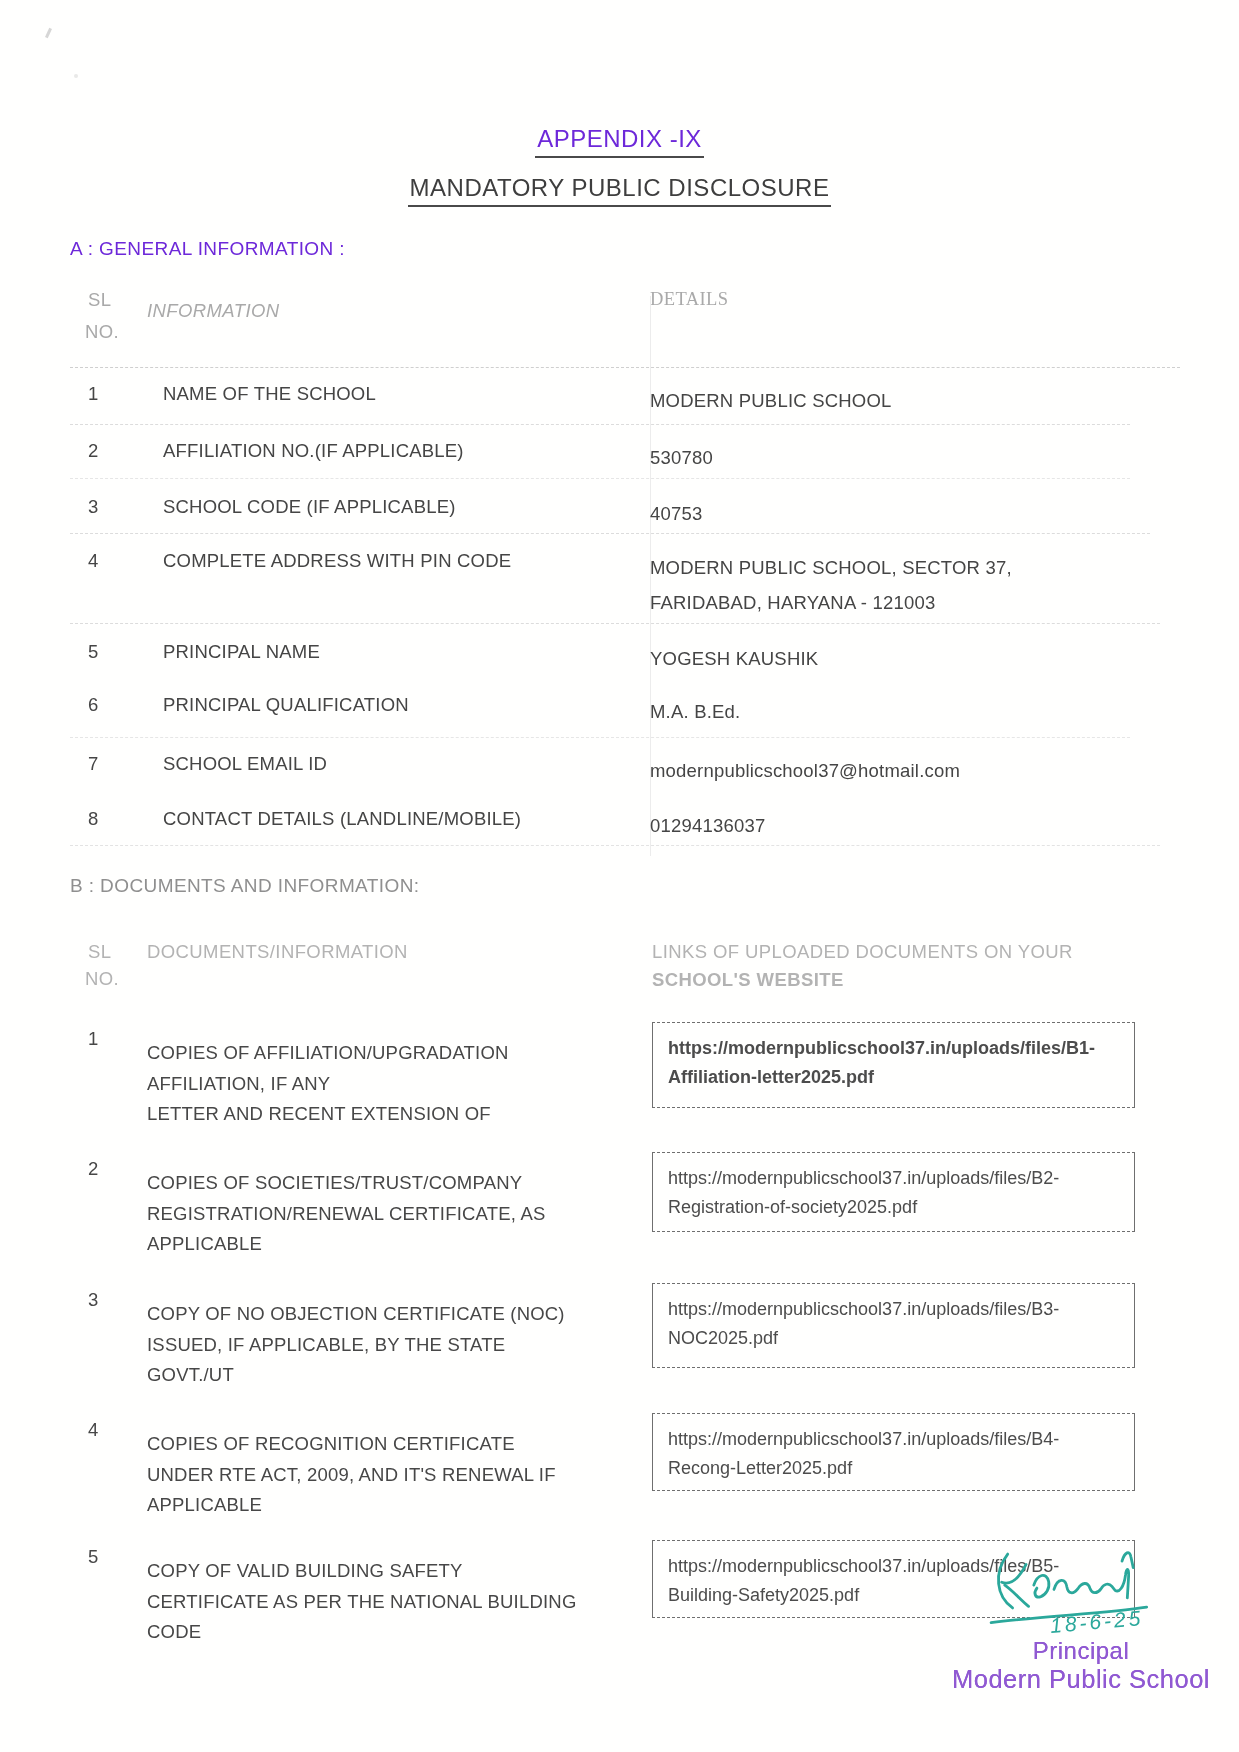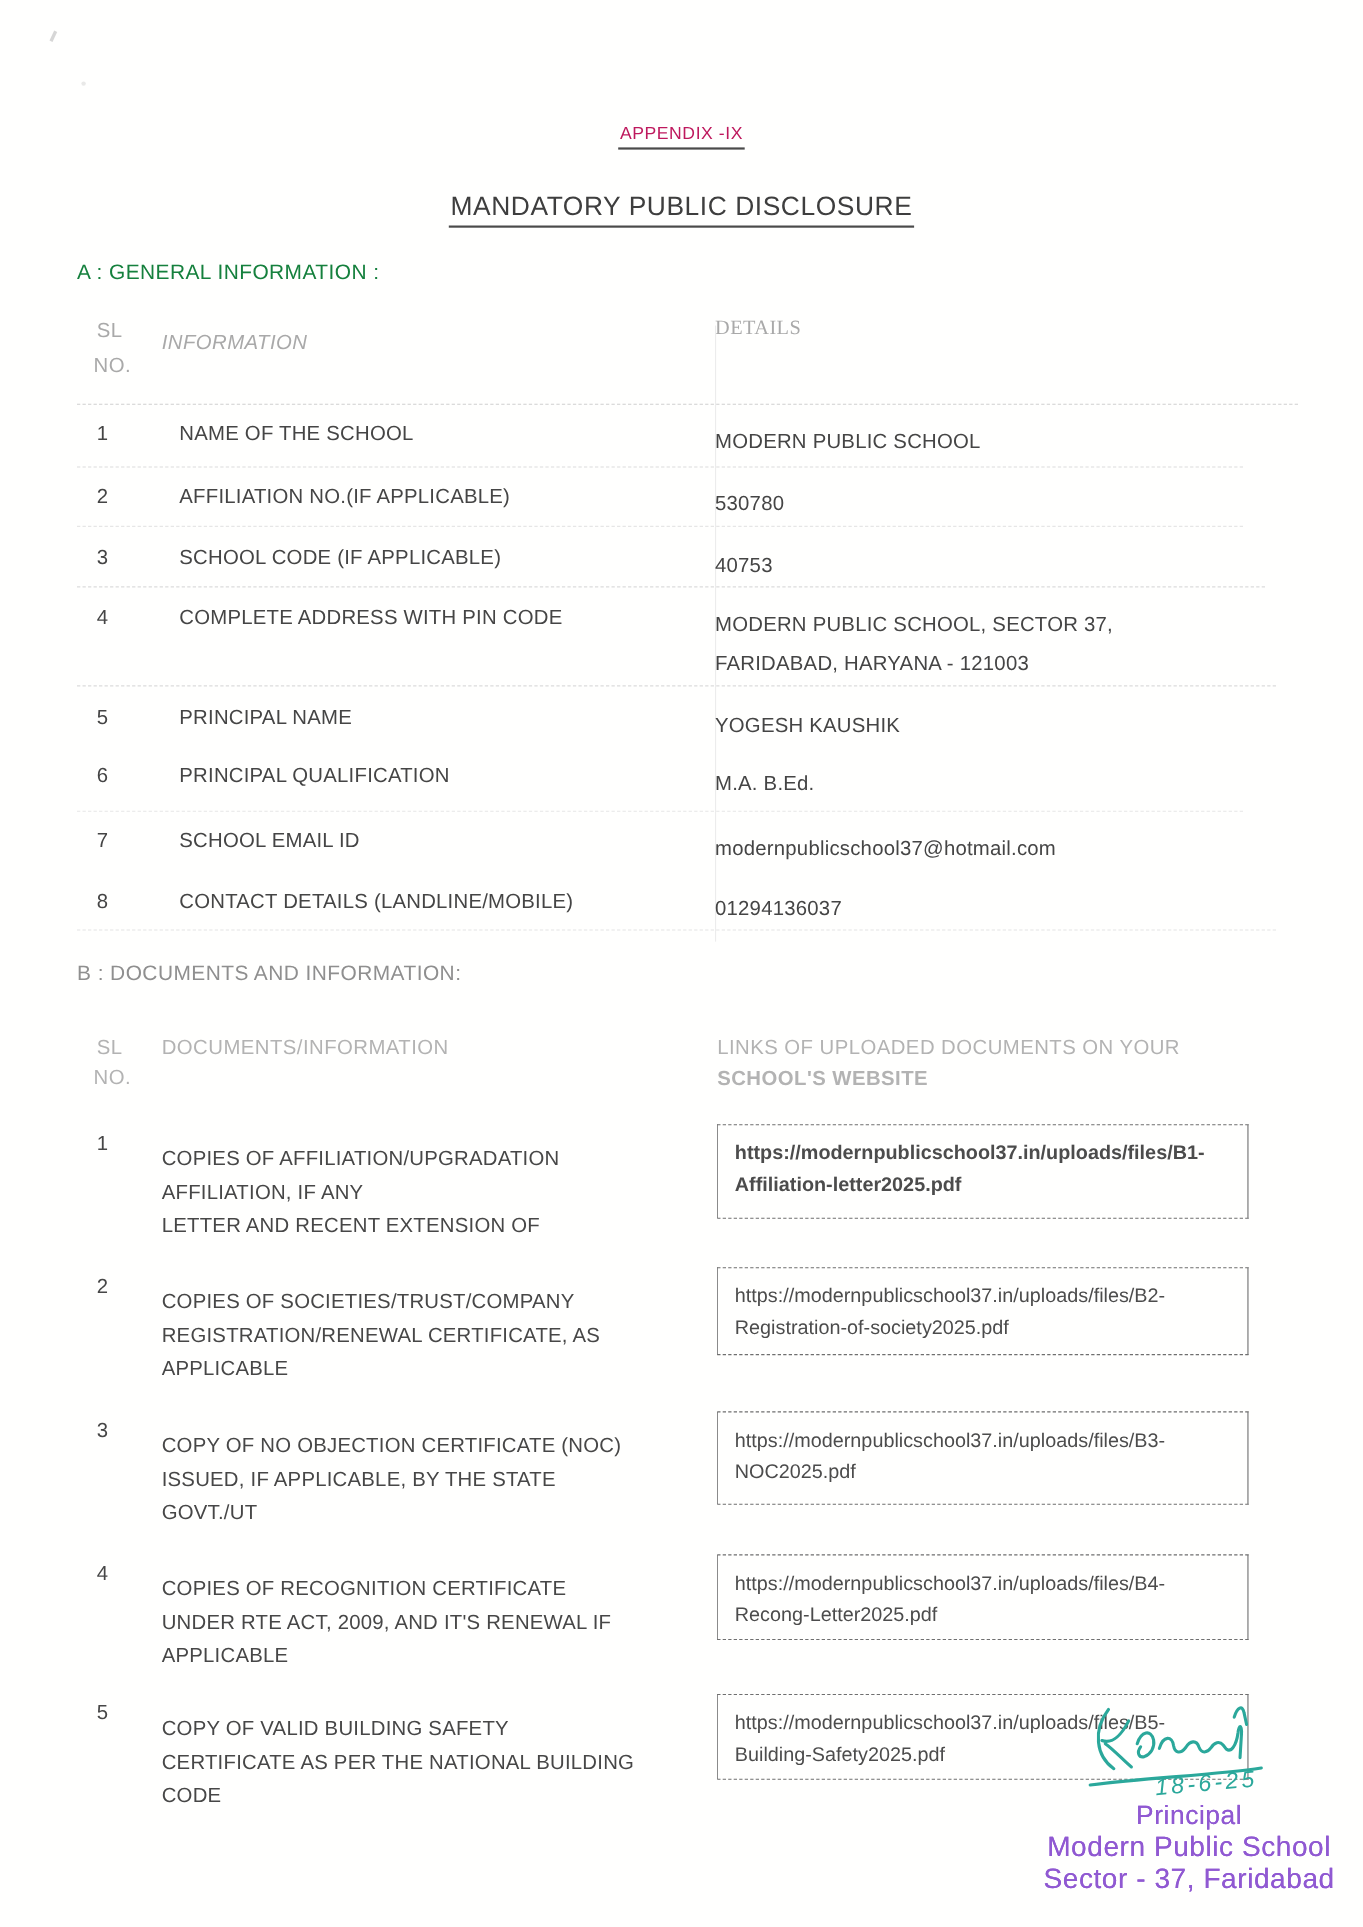--- a/index.html
+++ b/index.html
@@ -2,34 +2,34 @@
 <html><head>
 <meta charset="utf-8">
 <style>
   html,body{margin:0;padding:0;background:#ffffff;}
   .page{
     position:relative;width:1239px;height:1752px;background:#fffffe;
     font-family:"Liberation Sans",sans-serif;color:#464646;overflow:hidden;
   }
   
   .doc-title{
-    position:absolute;left:0;top:113px;width:1239px;text-align:center;
-    font-size:16px;color:#be185d;letter-spacing:.5px;
+    position:absolute;left:0;top:125px;width:1239px;text-align:center;
+    font-size:24px;color:#6d28d9;letter-spacing:.5px;
   }
   .doc-title .u, .doc-subtitle .u{
     display:inline-block;border-bottom:2px solid #4a4a4a;padding:0 2px 3px 2px;
   }
   .doc-subtitle{
     position:absolute;left:0;top:174px;width:1239px;text-align:center;
     font-size:24px;color:#3e3e3e;letter-spacing:.5px;
   }
   .section-heading{
     position:absolute;left:70px;font-size:19px;letter-spacing:.4px;
   }
-  .heading-a{top:238px;color:#15803d;text-align:center;}
+  .heading-a{top:238px;color:#6d28d9;text-align:center;}
   .heading-b{top:875px;color:#8f8f8f;}
   
   .colhead{position:absolute;font-size:18.5px;color:#a9a9a9;letter-spacing:.4px;}
   .colhead-b{color:#b3b3b3;}
   
   .hline{position:absolute;height:0;border-top:1px dashed #dcdcdc;}
   .vline{position:absolute;width:0;border-left:1px solid #ececec;}
   
   .a-row{position:absolute;left:0;top:0;width:1239px;font-size:18.5px;color:#454545;}
   .a-row .sl{position:absolute;left:88px;top:0;}
@@ -227,16 +227,15 @@
       <path d="M 72,45 c 4,-12 12,-11 13,-2 c 1,7 6,8 11,2 c 4,-6 10,-7 12,0 c 2,6 7,6 11,1 c 3,-5 8,-6 11,-2 l 3,4 c 4,3 9,-3 11,-15 c 1,-7 4,-8 3,2 l -2,21"></path>
       <path d="M 141,19 c 3,-9 8,-11 9,-4 l 2,11"></path>
       <path d="M 8,76 C 60,71 122,71 164,66"></path>
     </g>
   </svg>
   <div class="sig-date" style="color:#2ba89b;">18-6-25</div>
 
   <div class="stamp" style="color:#9059d2;text-shadow:0 0 .6px #9059d2;">
     <div class="l1">Principal</div>
     <div class="l2">Modern Public School</div>
-    <div class="l3">Sector - 37, Faridabad</div>
   </div>
 
 </div>
 
 </body></html>

